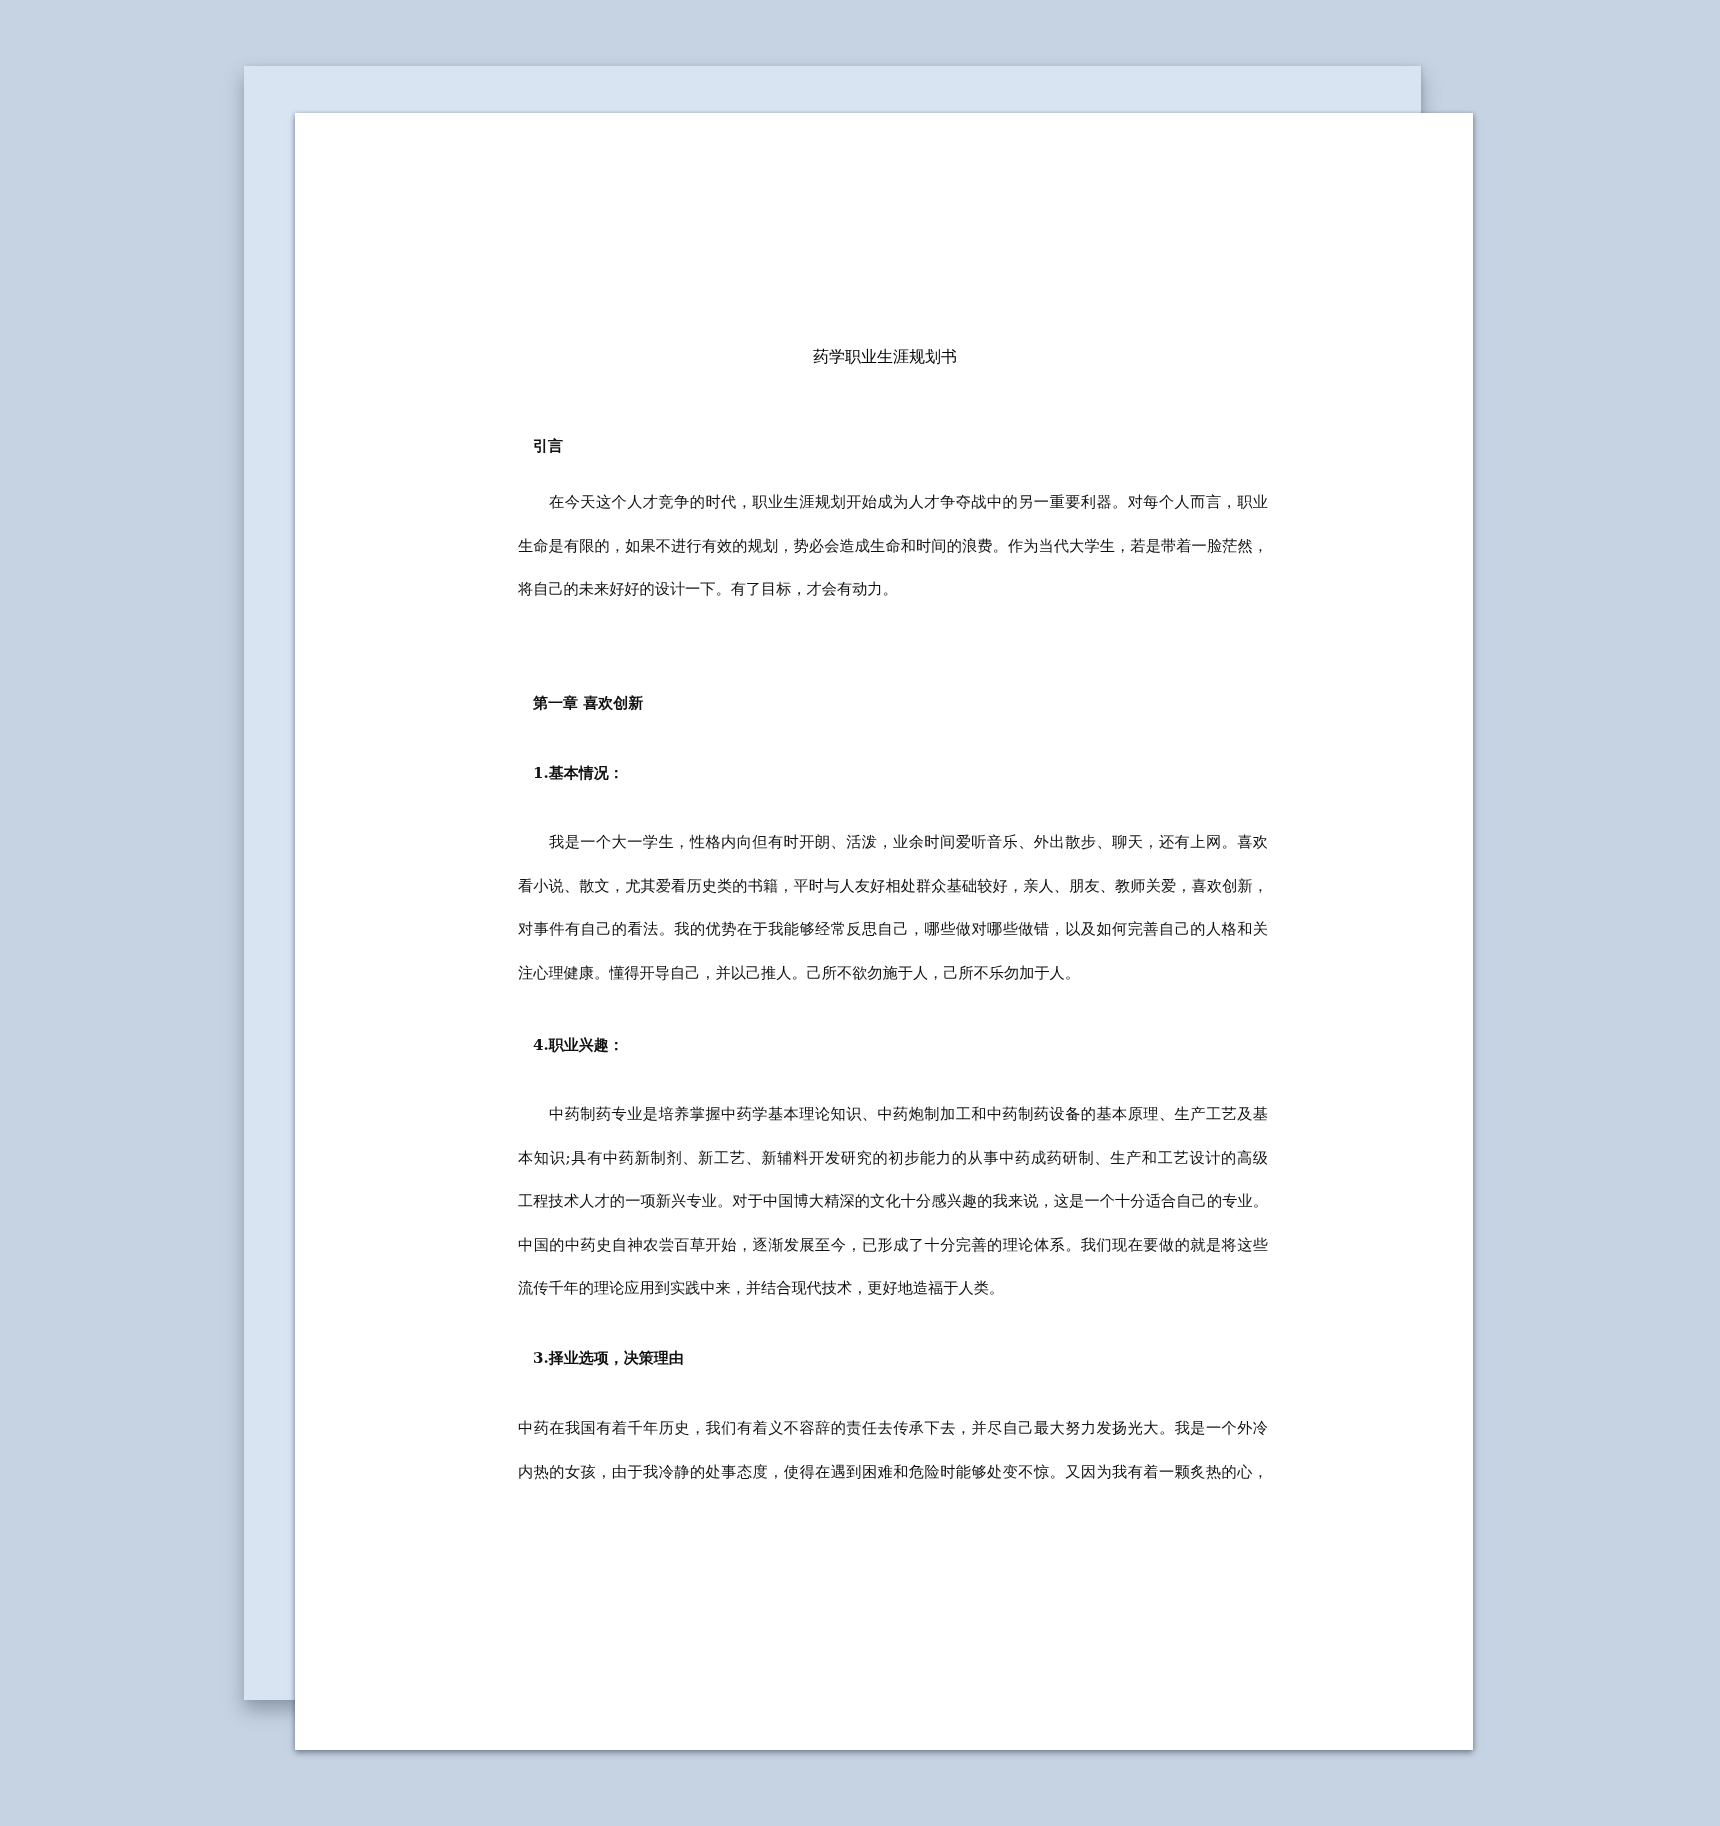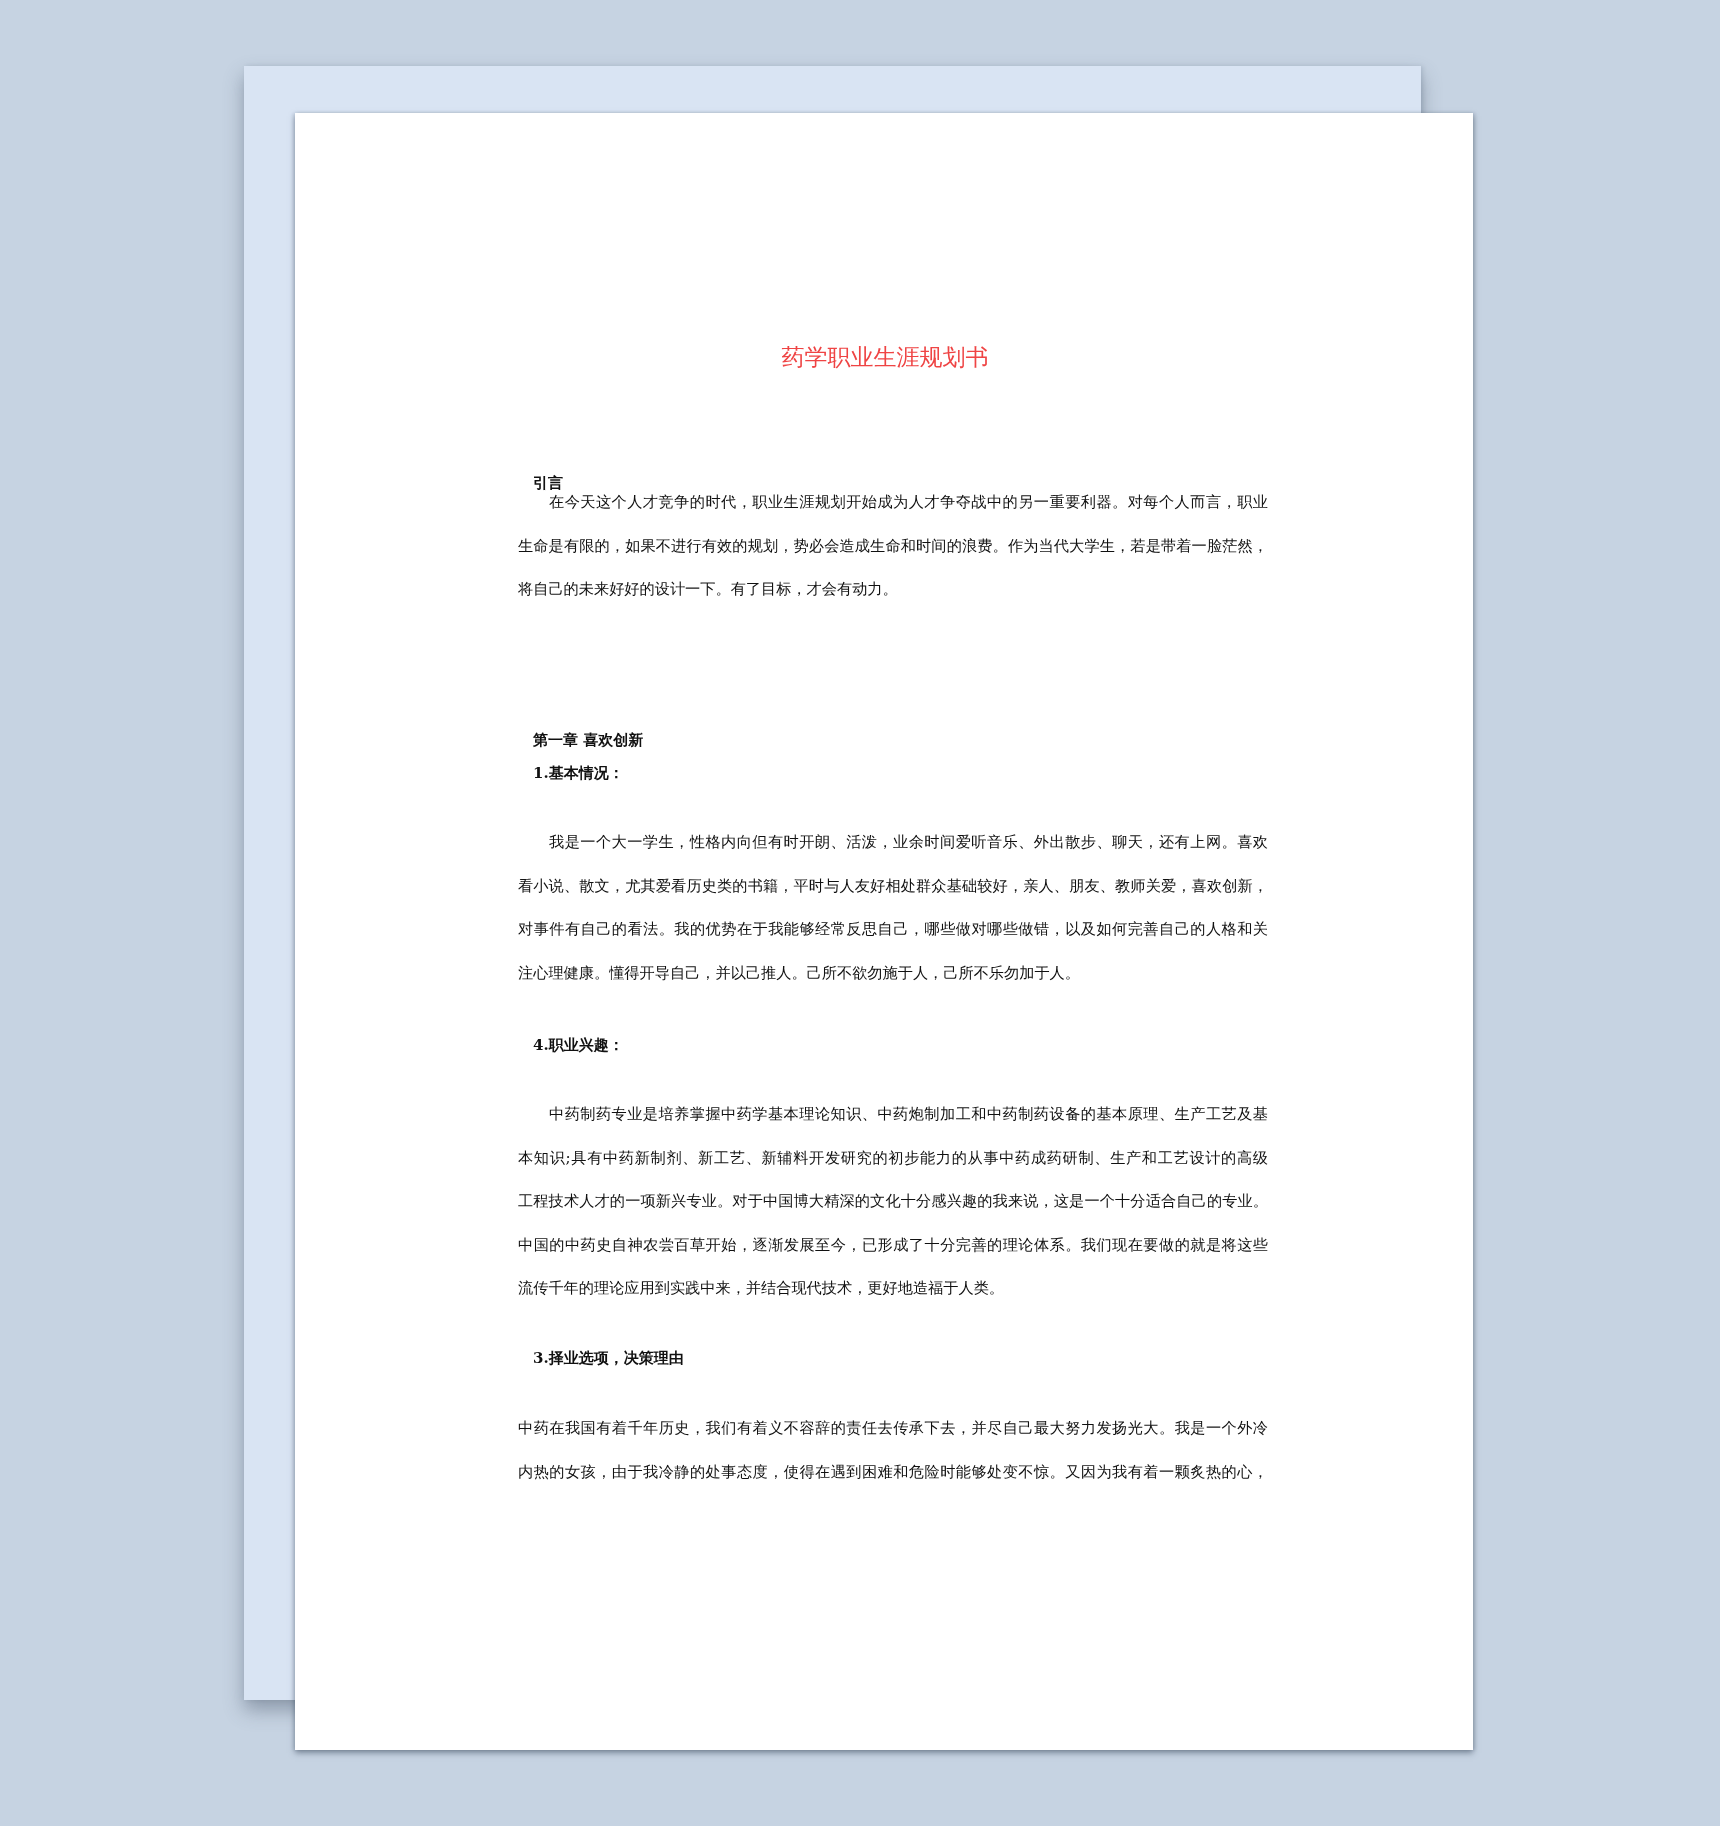--- a/index.html
+++ b/index.html
@@ -39,34 +39,33 @@
       width: 766px;
       color: #111;
     }
     .title {
       position: absolute;
       left: 0;
       width: 766px;
       top: 228px;
       text-align: center;
       font-family: "DejaVu Sans", "Liberation Sans", sans-serif;
-      font-size: 23px;
+      font-size: 16px;
       line-height: 32px;
-      color: #ef4444;
+      color: #000000;
       letter-spacing: 0px;
     }
     .heading {
       position: absolute;
       left: 31px;
       font-family: "DejaVu Sans", "Liberation Sans", sans-serif;
       font-size: 15px;
       line-height: 22px;
       font-weight: bold;
       color: #111;
-      margin-top: 37px;
     }
     .subheading {
       position: absolute;
       left: 31px;
       font-size: 15px;
       line-height: 22px;
       color: #111;
       font-weight: bold;
     }
     .para {

